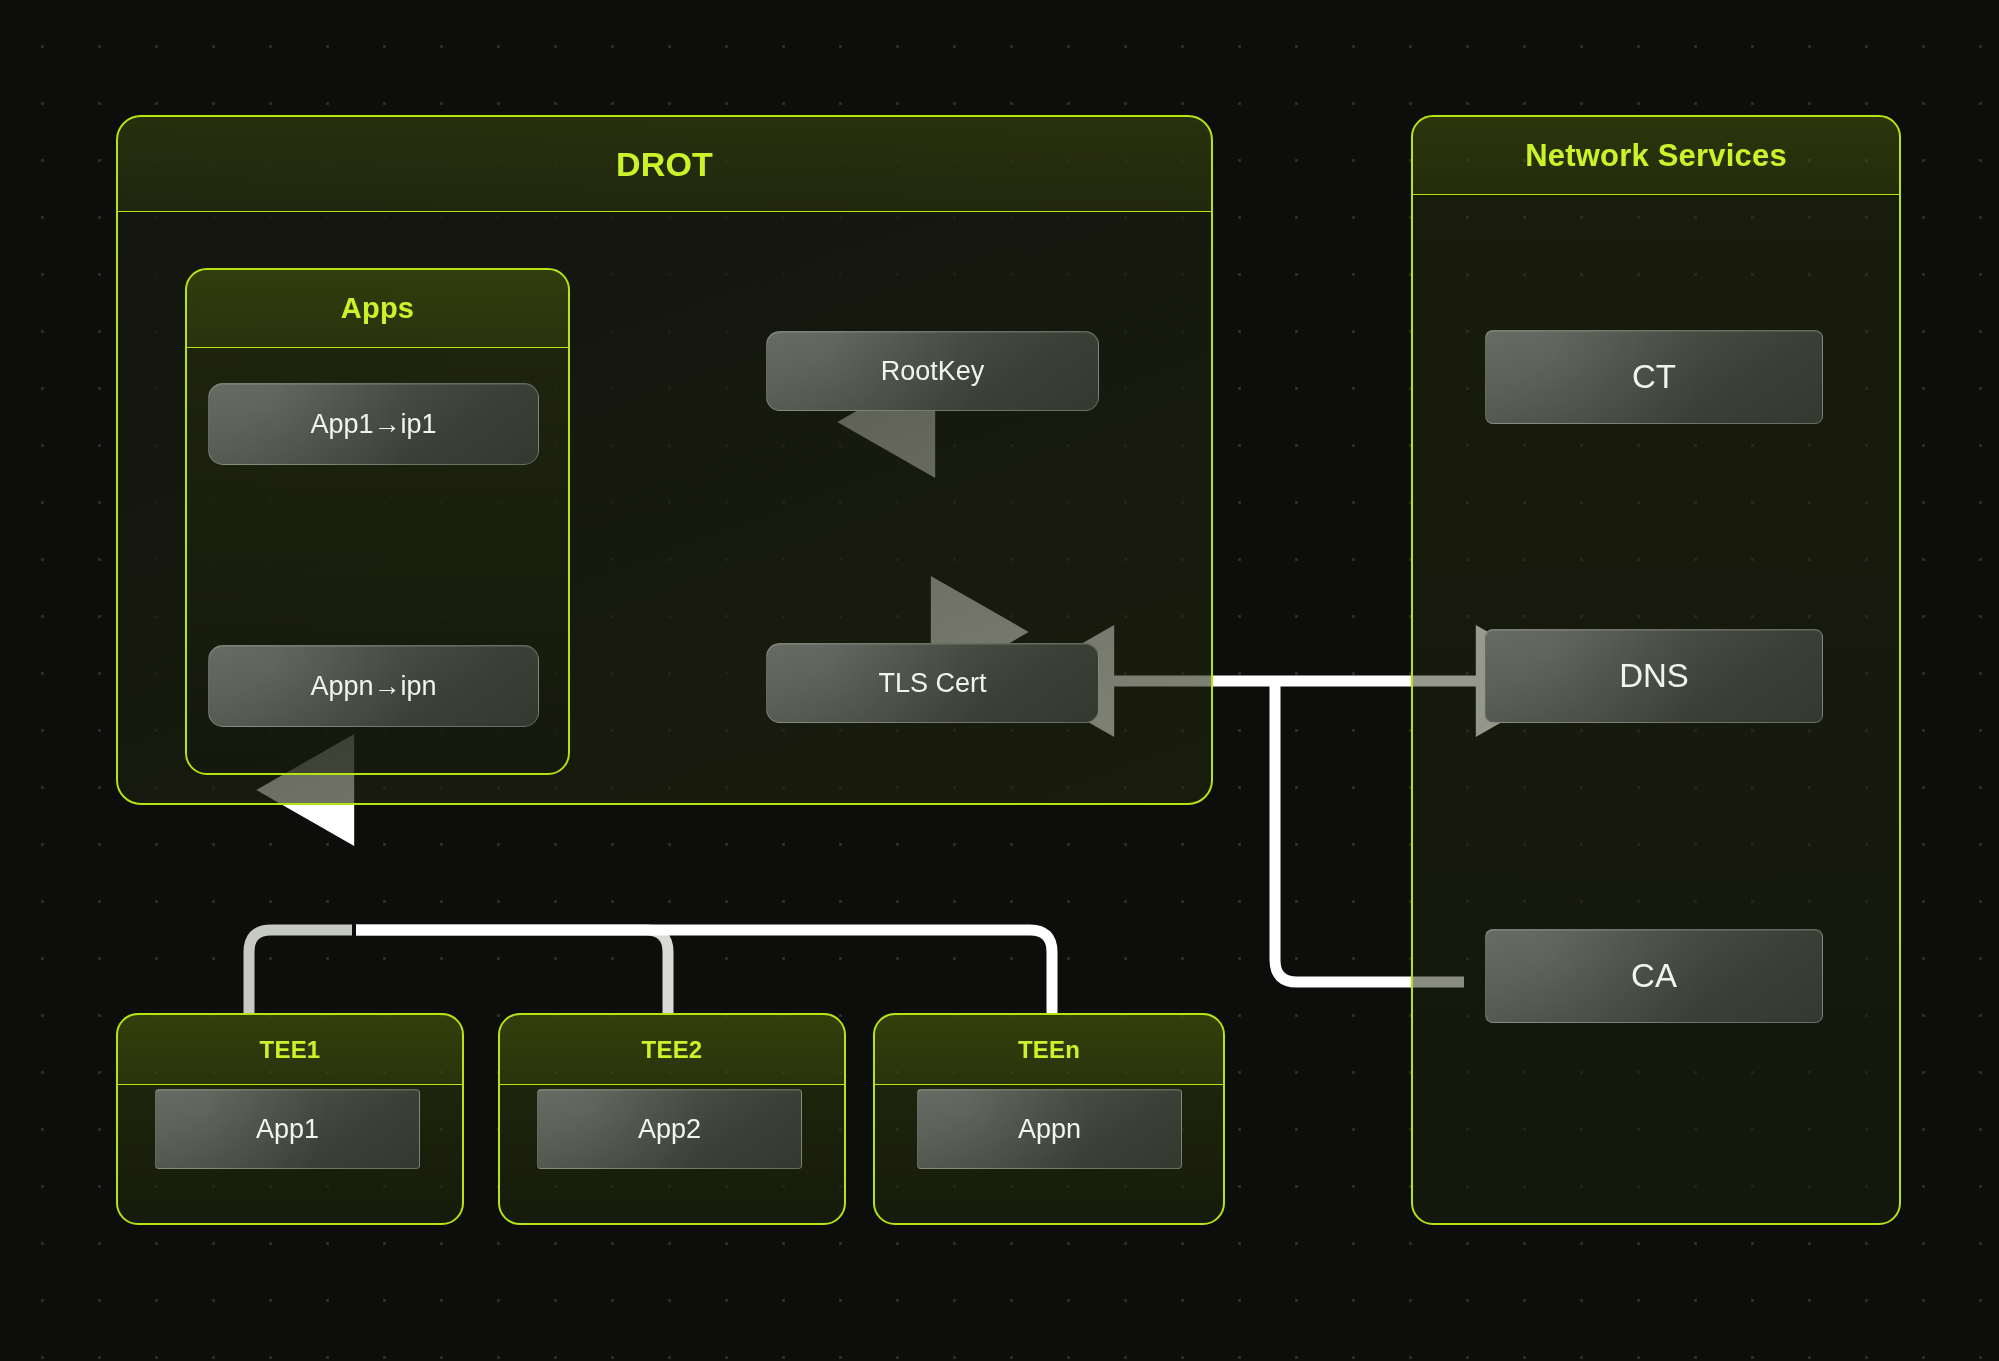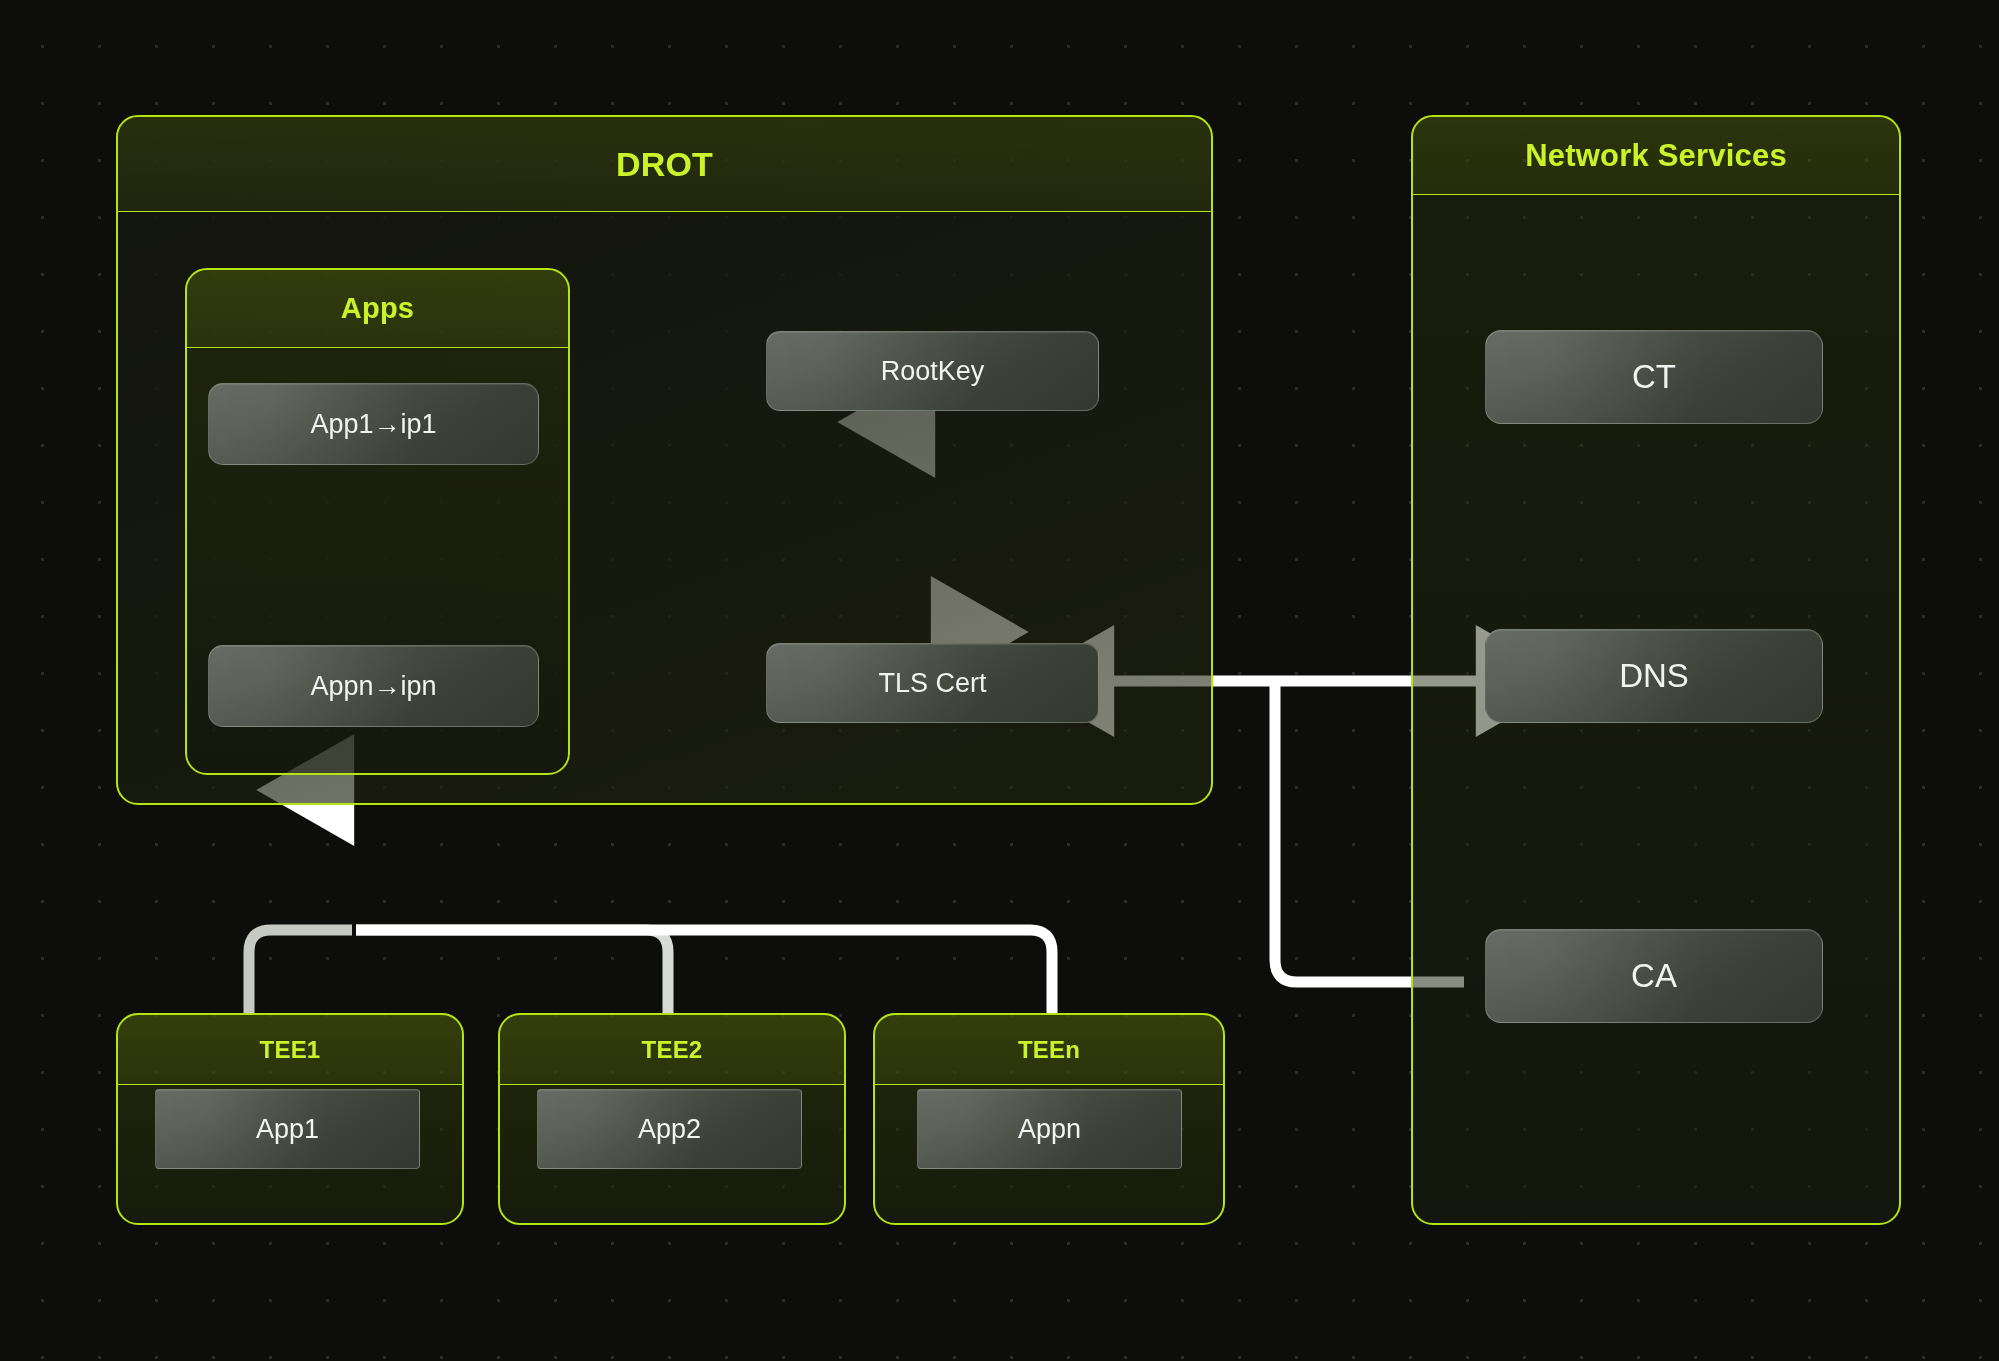--- a/index.html
+++ b/index.html
@@ -38,21 +38,21 @@
     box-sizing: border-box;
   }
   .group .gtitle {
     color: #cbf32a;
     font-weight: bold;
     letter-spacing: 0.2px;
     white-space: nowrap;
   }
 
   #drot-group { left: 116px; top: 115px; width: 1097px; height: 690px;
-                background: linear-gradient(160deg, rgba(20,22,16,0.85) 0%, rgba(34,40,12,0.55) 100%); }
+                background: linear-gradient(160deg, rgba(20,22,16,0.85) 0%, rgba(34,40,12,0.55) 100%); border-radius: 25px; }
   #drot-group .ghead { height: 95px; }
   #drot-group .gtitle { font-size: 34px; }
 
   #apps-group { left: 185px; top: 268px; width: 385px; height: 507px;
                 background: linear-gradient(180deg, rgba(42,50,12,0.55) 0%, rgba(18,22,12,0.5) 100%); }
   #apps-group .ghead { height: 78px; }
   #apps-group .gtitle { font-size: 29px; }
 
   #ns-group { left: 1411px; top: 115px; width: 490px; height: 1110px;
               background: linear-gradient(180deg, rgba(42,50,12,0.40) 0%, rgba(25,30,12,0.55) 100%); }
@@ -86,21 +86,21 @@
   }
 
   .app-map { left: 208px; width: 331px; height: 82px; font-size: 27px; border-radius: 15px; }
   #app-map-0 { top: 383px; }
   #app-map-1 { top: 514px; }
   #app-map-2 { top: 645px; }
 
   #node-rootkey { left: 766px; top: 331px; width: 333px; height: 80px; font-size: 27px; }
   #node-tlscert { left: 766px; top: 643px; width: 333px; height: 80px; font-size: 27px; text-align: center; }
 
-  .ns-node { left: 1485px; width: 338px; height: 94px; font-size: 33px; border-radius: 16px; }
+  .ns-node { left: 1485px; width: 338px; height: 94px; font-size: 33px; border-radius: 8px; }
   #node-ct  { top: 330px; }
   #node-dns { top: 629px; }
   #node-ca  { top: 929px; }
 
   .tee-app { height: 80px; top: 1089px; font-size: 27px; border-radius: 4px; }
   #tee-app-0 { left: 155px; width: 265px; }
   #tee-app-1 { left: 537px; width: 265px; }
   #tee-app-2 { left: 917px; width: 265px; }
 
   

